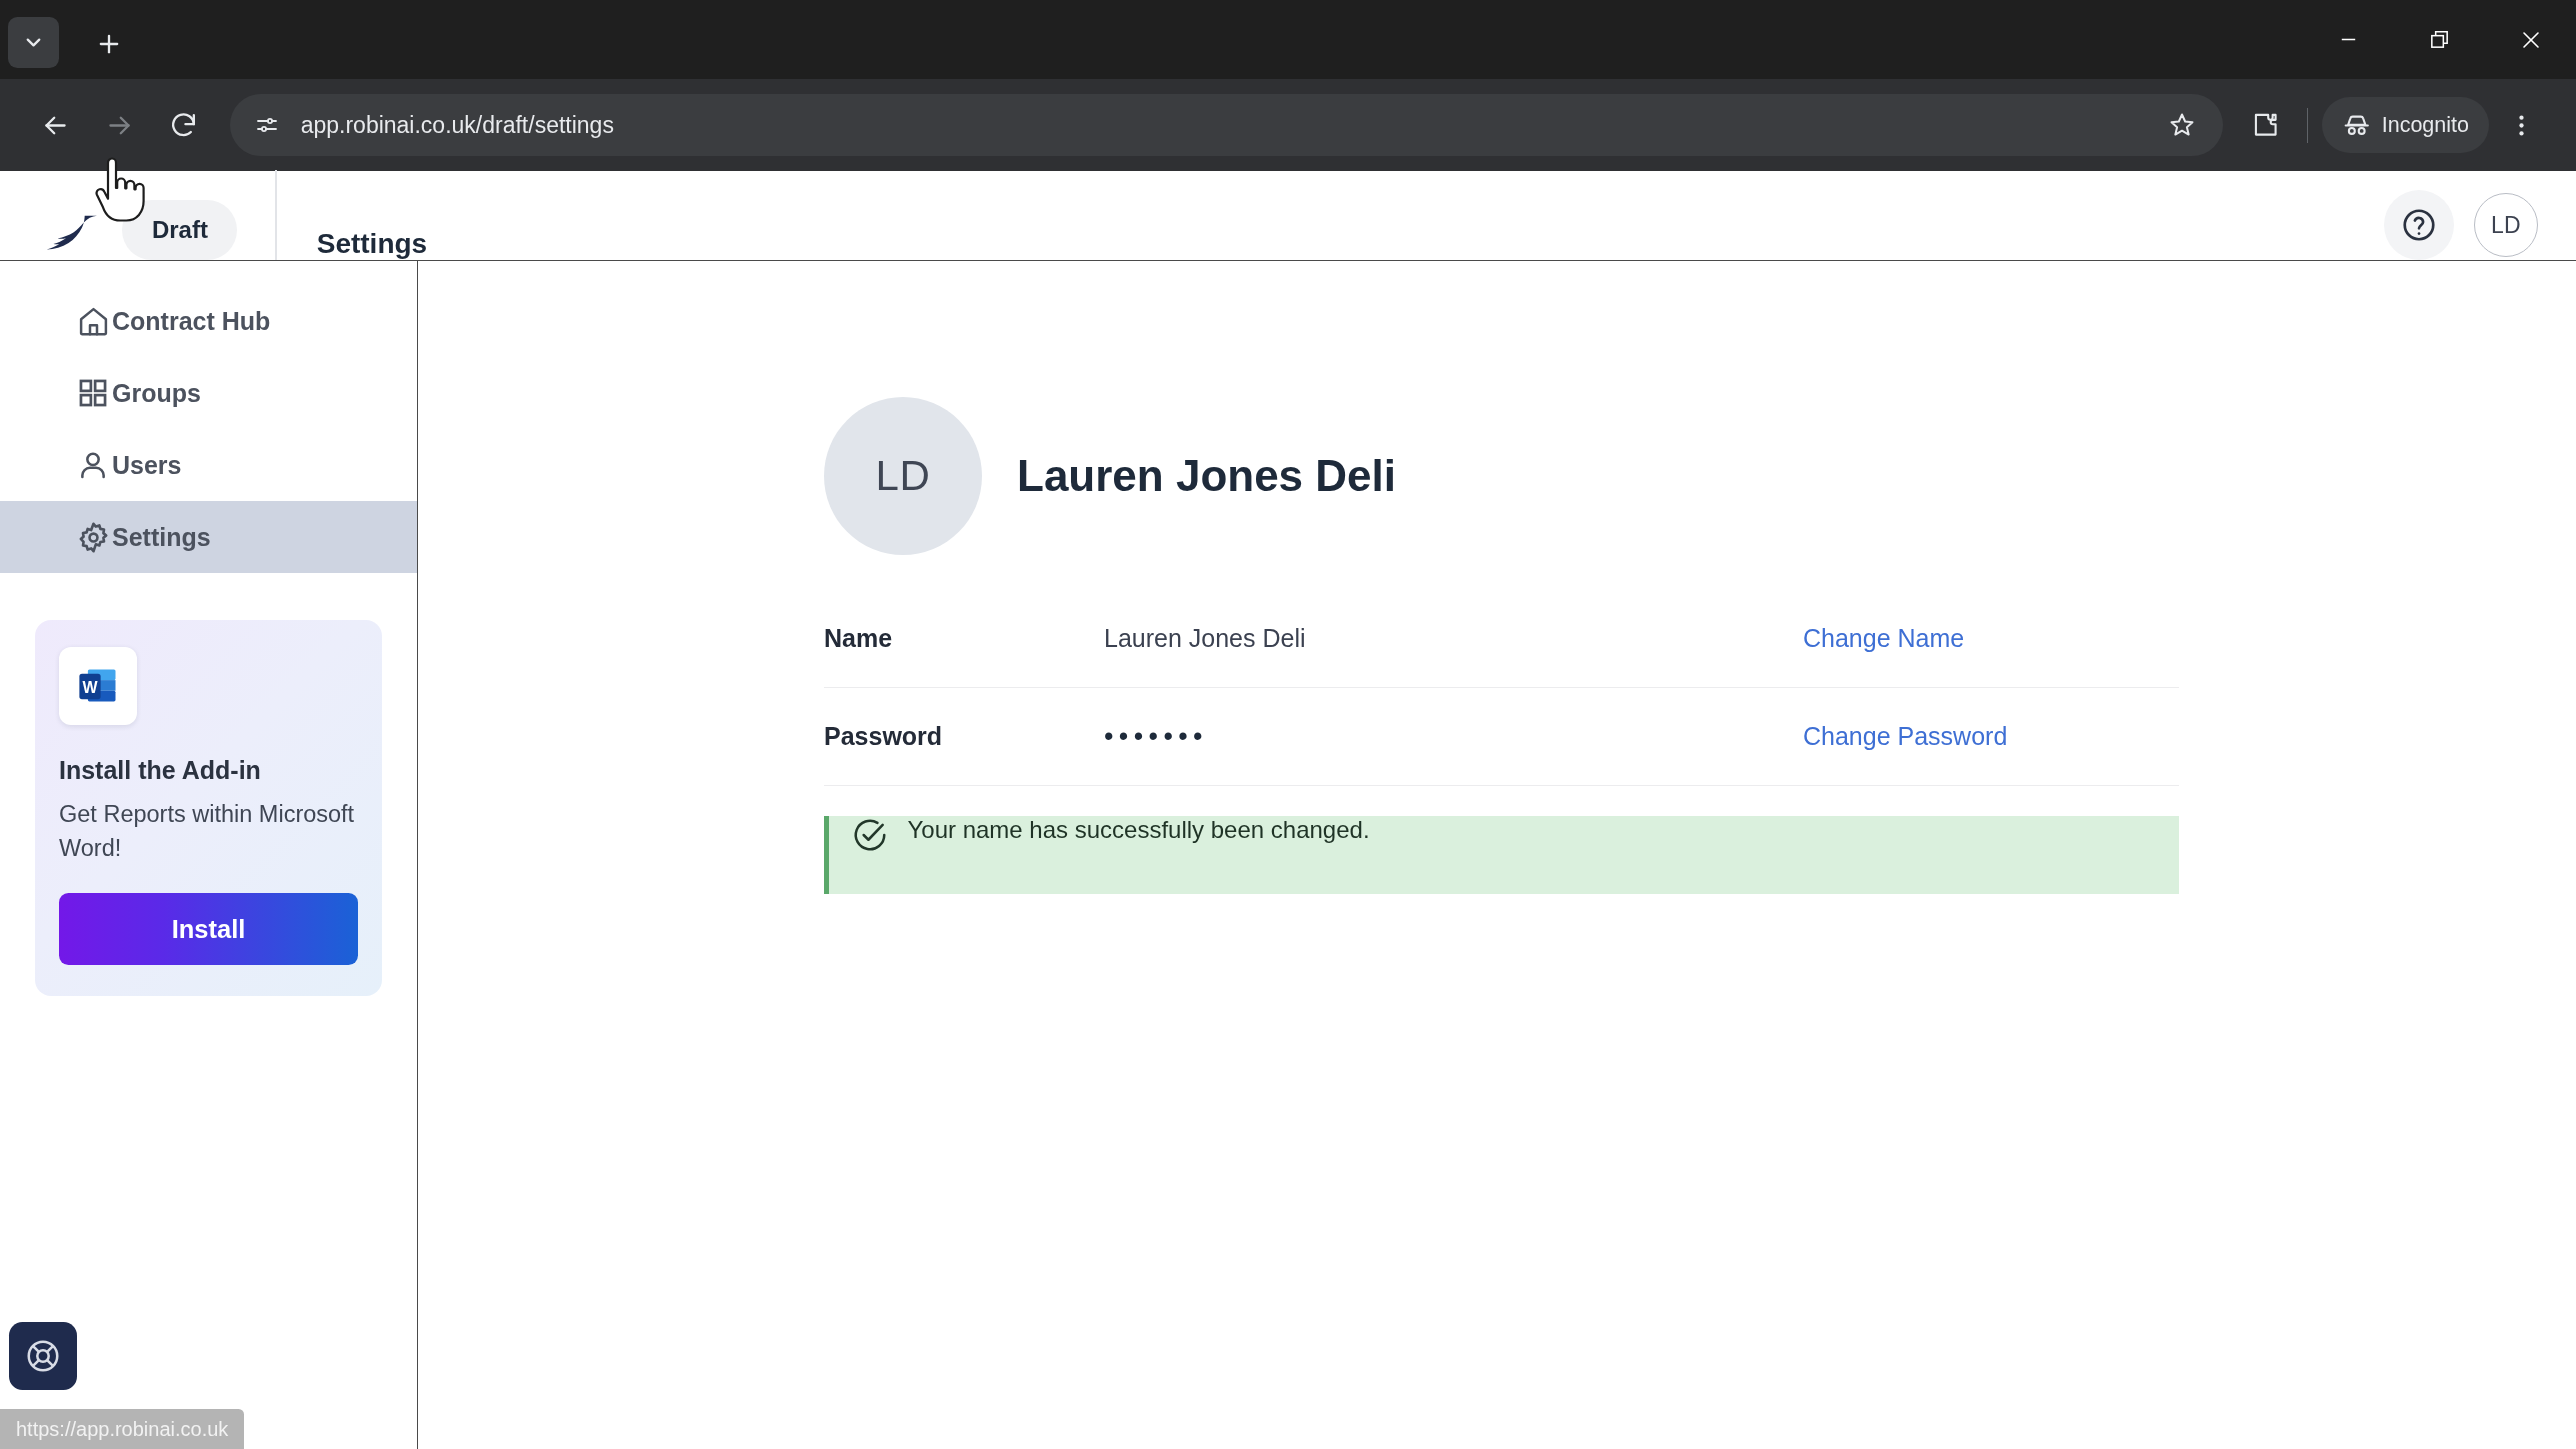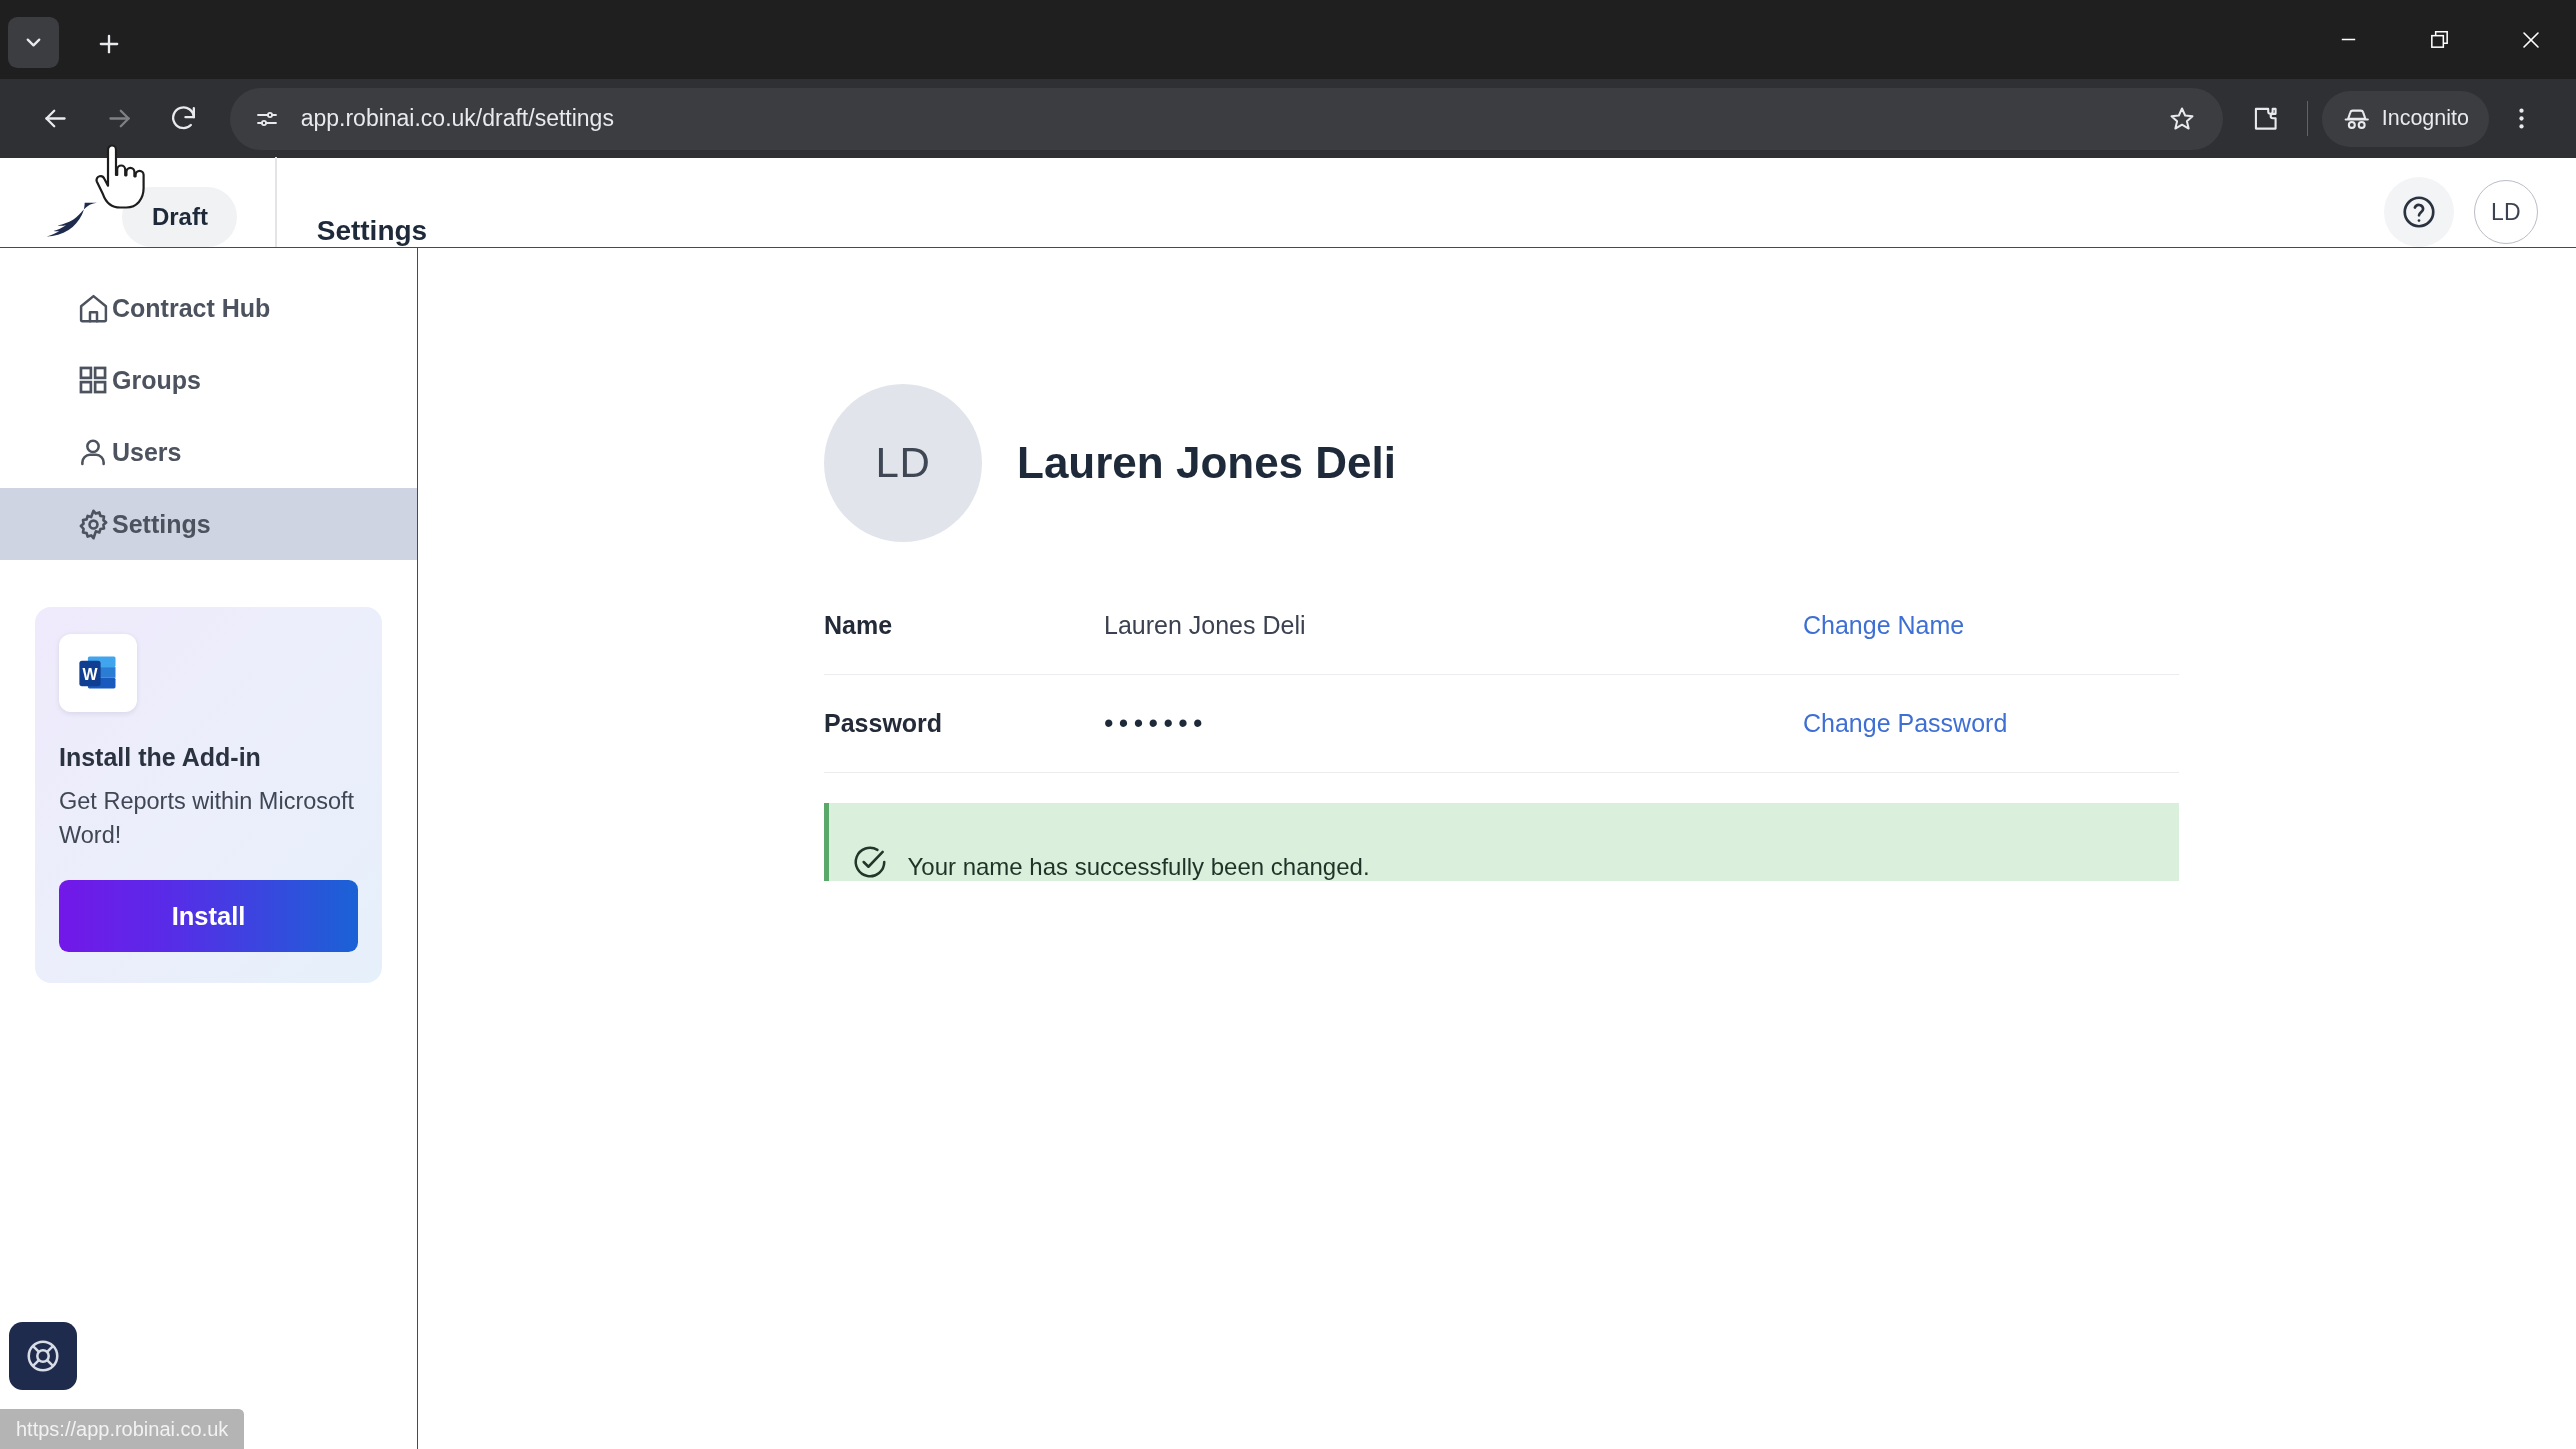--- a/index.html
+++ b/index.html
@@ -35,21 +35,21 @@
   }
   .tab-close { width:34px; height:34px; display:flex; align-items:center; justify-content:center; flex:0 0 auto; }
   .new-tab {
     width: 51px; height:51px; margin-left: 17.4px; margin-bottom: 9.4px;
     display:flex; align-items:center; justify-content:center; flex:0 0 auto;
   }
   .win-controls { position:absolute; right:0; top:0; height:79px; display:flex; align-items:center; }
   .win-btn { width: 91px; height: 79px; display:flex; align-items:center; justify-content:center; }
 
   .toolbar {
-    height: 79px; background:#2f3033; display:flex; align-items:center;
+    height: 92px; background:#2f3033; display:flex; align-items:center;
     padding: 0 23px; gap: 0;
   }
   .nav-btn { width: 64px; height:64px; display:flex; align-items:center; justify-content:center; flex:0 0 auto;}
   .omnibox {
     flex: 1 1 auto; height: 62px; background:#3b3d40; border-radius: 31px;
     display:flex; align-items:center; padding: 0 17.4px 0 14.8px; margin-left: 14.8px; margin-right:10.7px;
     gap: 6.7px;
   }
   .omni-site-btn {
     width: 44px; height:44px; border-radius:50%; display:flex; align-items:center; justify-content:center;
@@ -146,21 +146,21 @@
   .settings-rows { margin-left: 406px; margin-top: 35px; width: 1355px; }
   .srow { height: 98px; display:flex; align-items:center; border-bottom:1.3px solid #ececee;gap:28px; }
   .srow-label { width: 252px; flex:0 0 252px; font-size: 25px; font-weight:700; color:#242b38; }
   .srow-value { flex:1 1 auto; font-size: 25px; color:#3b4150; }
   .srow-value.dots { font-size: 27px; letter-spacing: 5.4px; color:#1e2a3a; }
   .srow-action { width: 376px; flex:0 0 376px; font-size: 25px; color:#3e6fd4; }
 
   .alert {
     margin-left: 406px; margin-top: 29.5px; width: 1355px; height: 78px;
     background:#daf0dd; border-left: 5.4px solid #5aa86a;
-    display:flex; align-items:flex-end; padding-left: 21.5px; gap: 19px;
+    display:flex; align-items:flex-start; padding-left: 21.5px; gap: 19px;
   }
   .alert-text { font-size: 24px; color:#1f3326; }
 
   .cursor { position:absolute; pointer-events:none; }
 </style>
 </head>
 <body>
 
 <div class="browser">
 

